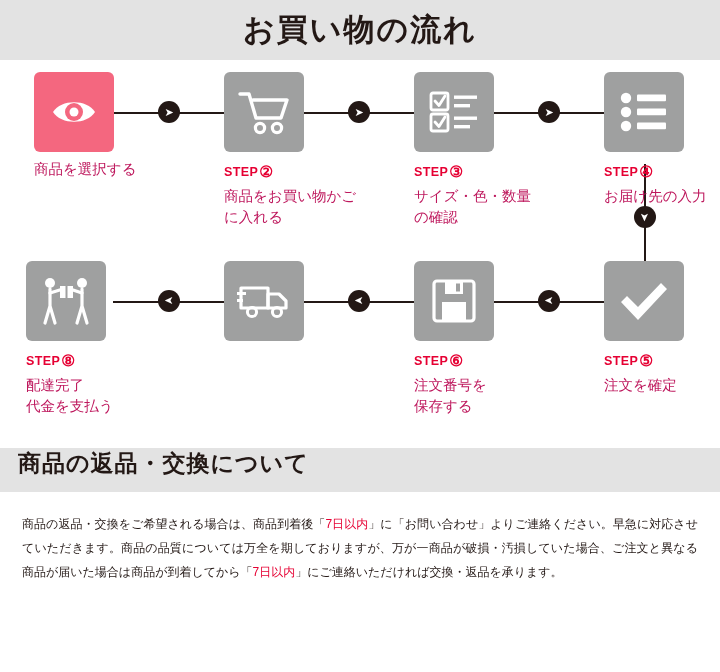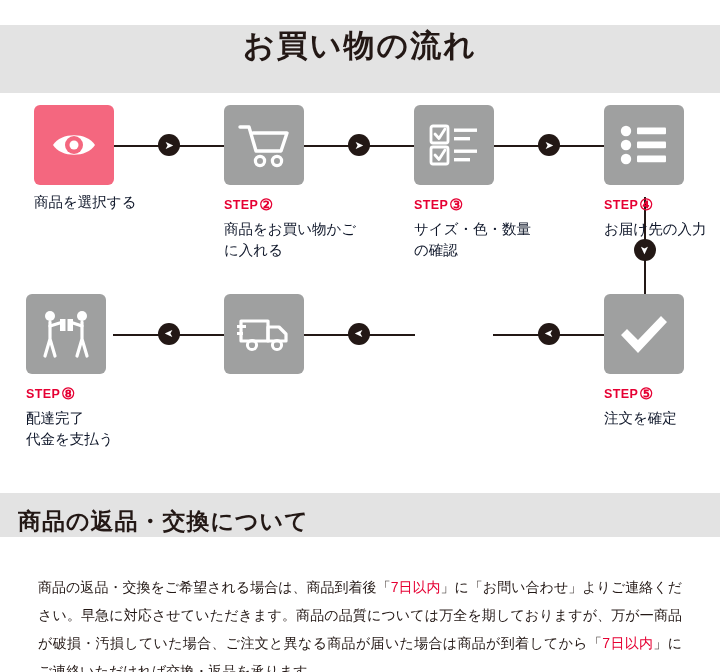--- a/index.html
+++ b/index.html
@@ -20,36 +20,35 @@
   .band {
     background: #e3e3e3;
     width: 720px;
   }
   .band-title {
     font-family: "Liberation Serif", serif;
     color: #231815;
     font-weight: bold;
   }
   #header-band {
-    height: 68px;
+    height: 60px;
     display: flex;
+    align-items: center;
     justify-content: center;
-    margin-top: 25px;
   }
   #header-band .band-title {
     font-size: 31px;
     letter-spacing: 2px;
   }
 
   #returns-band {
     height: 44px;
     display: flex;
-    align-items: flex-end;
+    align-items: flex-start;
     padding-left: 18px;
-    margin-top: 12px;
   }
   #returns-band .band-title {
     font-size: 23px;
     letter-spacing: 1px;
   }
 
   
   #flow {
     position: relative;
     width: 720px;
@@ -82,21 +81,21 @@
     white-space: nowrap;
   }
   .steplabel .num {
     font-size: 15.5px;
     margin-left: 1px;
     position: relative;
     top: 1px;
   }
   .desc {
     margin-top: 7px;
-    color: #0f172a;
+    color: #be185d;
     font-size: 14.5px;
     line-height: 1.45;
     white-space: pre-line;
   }
 
   
   .connector {
     position: absolute;
     height: 2px;
     background: #231815;
@@ -117,23 +116,23 @@
     color: #ffffff;
     font-size: 11px;
     line-height: 1;
   }
 
   
   #returns-body {
     padding: 20px 22px 0 22px;
   }
   #returns-body p {
-    margin: 16px;
+    margin: 0;
     color: #231815;
-    font-size: 14px;
+    font-size: 12px;
     line-height: 2.0;
     text-align: justify;
   }
   .hl { color: #e60033; }
 </style>
 </head>
 <body>
 
 <div id="page">
 
@@ -278,20 +277,37 @@
             <path d="M31 14 H42 L49 21 V28 H31 Z" fill="none" stroke="#ffffff" stroke-width="3.2" stroke-linejoin="round"></path>
             <circle cx="15" cy="32" r="4.6" fill="none" stroke="#ffffff" stroke-width="3"></circle>
             <circle cx="40" cy="32" r="4.6" fill="none" stroke="#ffffff" stroke-width="3"></circle>
             <rect x="0" y="12" width="9" height="3" fill="#ffffff"></rect>
             <rect x="0" y="19" width="6" height="3" fill="#ffffff"></rect>
           </svg>
         </span>
       </div>
     </div>
 
+    <div class="step" style="left:414px; top:201px;">
+      <div class="tile">
+        <span>
+          <svg width="46" height="46" viewBox="0 0 46 46">
+            <rect x="3" y="3" width="40" height="40" rx="3" fill="none" stroke="#ffffff" stroke-width="3.2"></rect>
+            <rect x="14" y="3" width="18" height="13" fill="#ffffff"></rect>
+            <rect x="25" y="5.5" width="4" height="8" fill="#9fa0a0"></rect>
+            <rect x="11" y="24" width="24" height="19" fill="#ffffff"></rect>
+          </svg>
+        </span>
+      </div>
+      <div class="steplabel">
+        <span>STEP</span><span class="num">⑥</span>
+      </div>
+      <div class="desc">注文番号を
+保存する</div>
+    </div>
 
     <div class="step" style="left:604px; top:201px;">
       <div class="tile">
         <span>
           <svg width="52" height="44" viewBox="0 0 52 44">
             <path d="M3 23 L9 17 L20 28 L43 4 L49 10 L20 41 Z" fill="#ffffff"></path>
           </svg>
         </span>
       </div>
       <div class="steplabel">

